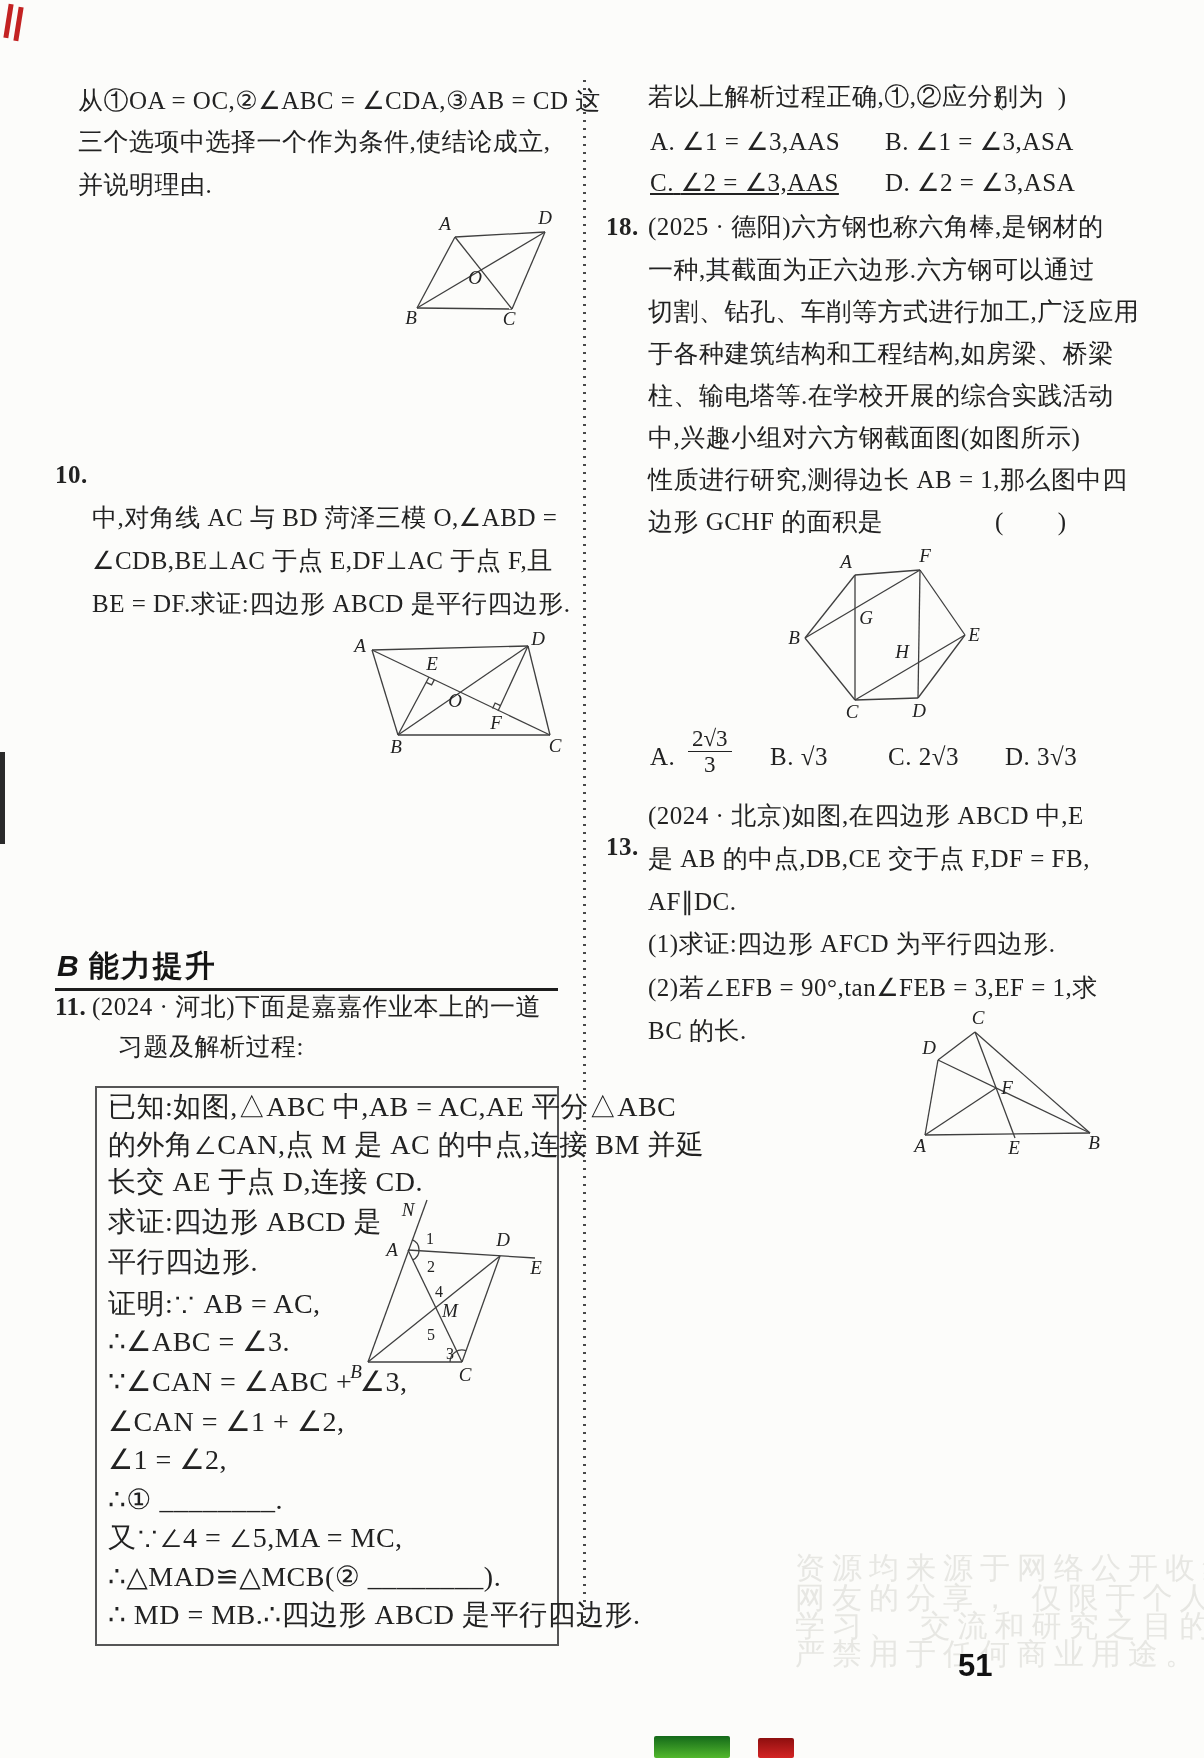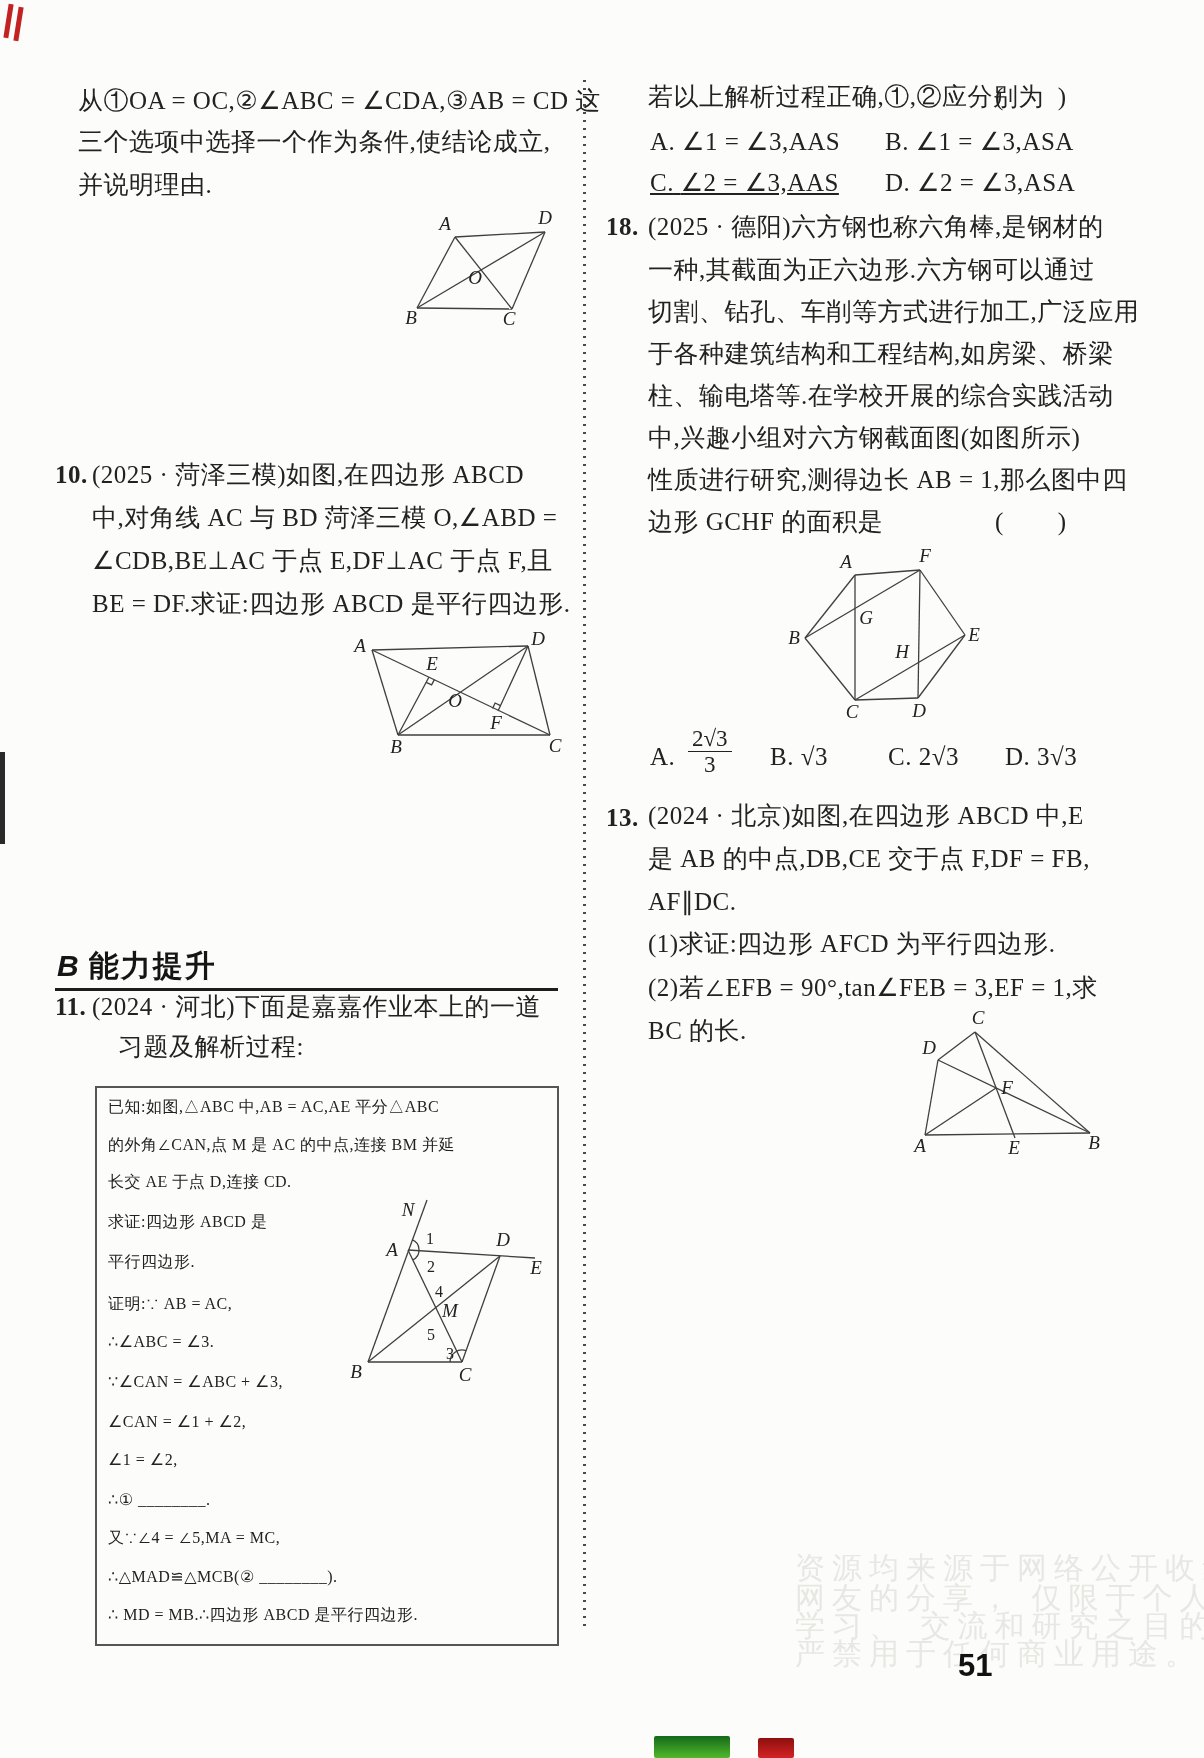--- a/index.html
+++ b/index.html
@@ -1,19 +1,19 @@
 <!DOCTYPE html>
 <html><head>
 <meta charset="utf-8">
 <style>
   html,body{margin:0;padding:0;background:#d8d8d4;}
   .page{position:relative;width:1204px;height:1758px;margin:0 auto;background:#fcfcfa;
         font-family:"Liberation Serif",serif;color:#222;overflow:hidden;}
   .ln{position:absolute;font-size:25px;line-height:30px;white-space:pre;letter-spacing:0.5px;}
-  .boxln{font-size:16px;}
+  .boxln{font-size:28px;}
   .num{font-weight:bold;}
   .divider{position:absolute;left:583px;top:80px;width:2.5px;height:1550px;
            background-image:repeating-linear-gradient(to bottom,#4a4a4a 0 2.5px,transparent 2.5px 8px);}
   .hdr{position:absolute;left:57px;top:946px;font-family:"Liberation Sans",sans-serif;
        font-weight:bold;font-size:30px;letter-spacing:2px;color:#151515;}
   .hdr .blet{font-style:italic;margin-right:8px;}
   .hdr-rule{position:absolute;left:55px;top:988px;width:503px;height:3px;background:#1d1d1d;}
   .probbox{position:absolute;left:95px;top:1086px;width:460px;height:556px;border:2px solid #565656;}
   .wm{position:absolute;font-size:30px;letter-spacing:7px;color:#e7e7e3;white-space:pre;
       font-family:"Liberation Serif",serif;}
@@ -55,21 +55,20 @@
     <line x1="70" y1="37" x2="127" y2="109"></line>
     <line x1="32" y1="108" x2="160" y2="32"></line>
     <text x="60" y="30" text-anchor="middle">A</text>
     <text x="160" y="24" text-anchor="middle">D</text>
     <text x="26" y="124" text-anchor="middle">B</text>
     <text x="124" y="125" text-anchor="middle">C</text>
     <text x="90" y="84" text-anchor="middle">O</text>
   </svg>
 
   <div class="ln num" style="left:55px;top:460px;">10.</div>
-  <div class="ln" style="left:92px;top:460px;">(2025 · 菏泽三模)如图,在四边形 ABCD</div>
   <div class="ln" style="left:92px;top:503px;">中,对角线 AC 与 BD 菏泽三模 O,∠ABD =</div>
   <div class="ln" style="left:92px;top:546px;">∠CDB,BE⊥AC 于点 E,DF⊥AC 于点 F,且</div>
   <div class="ln" style="left:92px;top:589px;">BE = DF.求证:四边形 ABCD 是平行四边形.</div>
 
   <svg style="left:350px;top:633px;" width="215" height="125" viewBox="0 0 215 125">
     <line x1="22" y1="17" x2="178" y2="13"></line>
     <line x1="22" y1="17" x2="48" y2="102"></line>
     <line x1="48" y1="102" x2="200" y2="102"></line>
     <line x1="178" y1="13" x2="200" y2="102"></line>
     <line x1="22" y1="17" x2="200" y2="102"></line>
@@ -177,21 +176,21 @@
 
   <div class="ln" style="left:650px;top:742px;">A.</div>
   <div class="frac" style="left:688px;top:726px;">
     <span class="fnum">2√3</span>
     <span class="fden">3</span>
   </div>
   <div class="ln" style="left:770px;top:742px;"><span>B.</span> <span>√3</span></div>
   <div class="ln" style="left:888px;top:742px;"><span>C.</span> <span>2√3</span></div>
   <div class="ln" style="left:1005px;top:742px;"><span>D.</span> <span>3√3</span></div>
 
-  <div class="ln num" style="left:606px;top:803px;">13.</div>
+  <div class="ln num" style="left:606px;top:832px;">13.</div>
   <div class="ln" style="left:648px;top:801px;">(2024 · 北京)如图,在四边形 ABCD 中,E</div>
   <div class="ln" style="left:648px;top:844px;">是 AB 的中点,DB,CE 交于点 F,DF = FB,</div>
   <div class="ln" style="left:648px;top:887px;">AF∥DC.</div>
   <div class="ln" style="left:648px;top:929px;">(1)求证:四边形 AFCD 为平行四边形.</div>
   <div class="ln" style="left:648px;top:973px;">(2)若∠EFB = 90°,tan∠FEB = 3,EF = 1,求</div>
   <div class="ln" style="left:648px;top:1016px;">BC 的长.</div>
 
   <svg style="left:893px;top:1012px;" width="217" height="142" viewBox="0 0 217 142">
     <line x1="32" y1="123" x2="45" y2="48"></line>
     <line x1="45" y1="48" x2="82" y2="20"></line>

